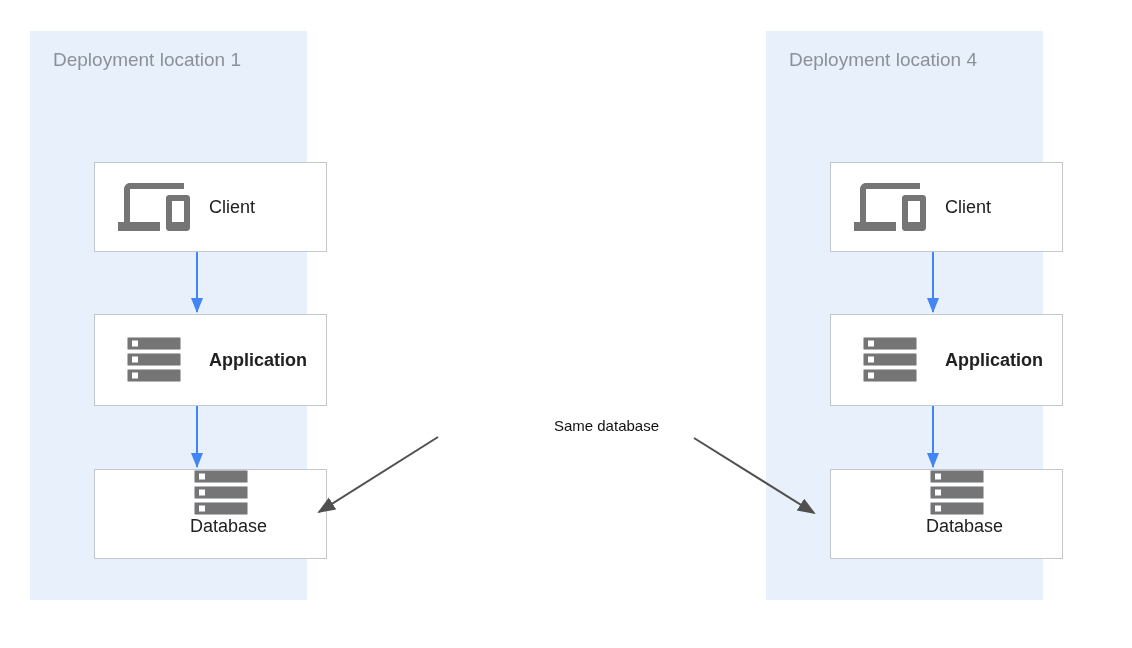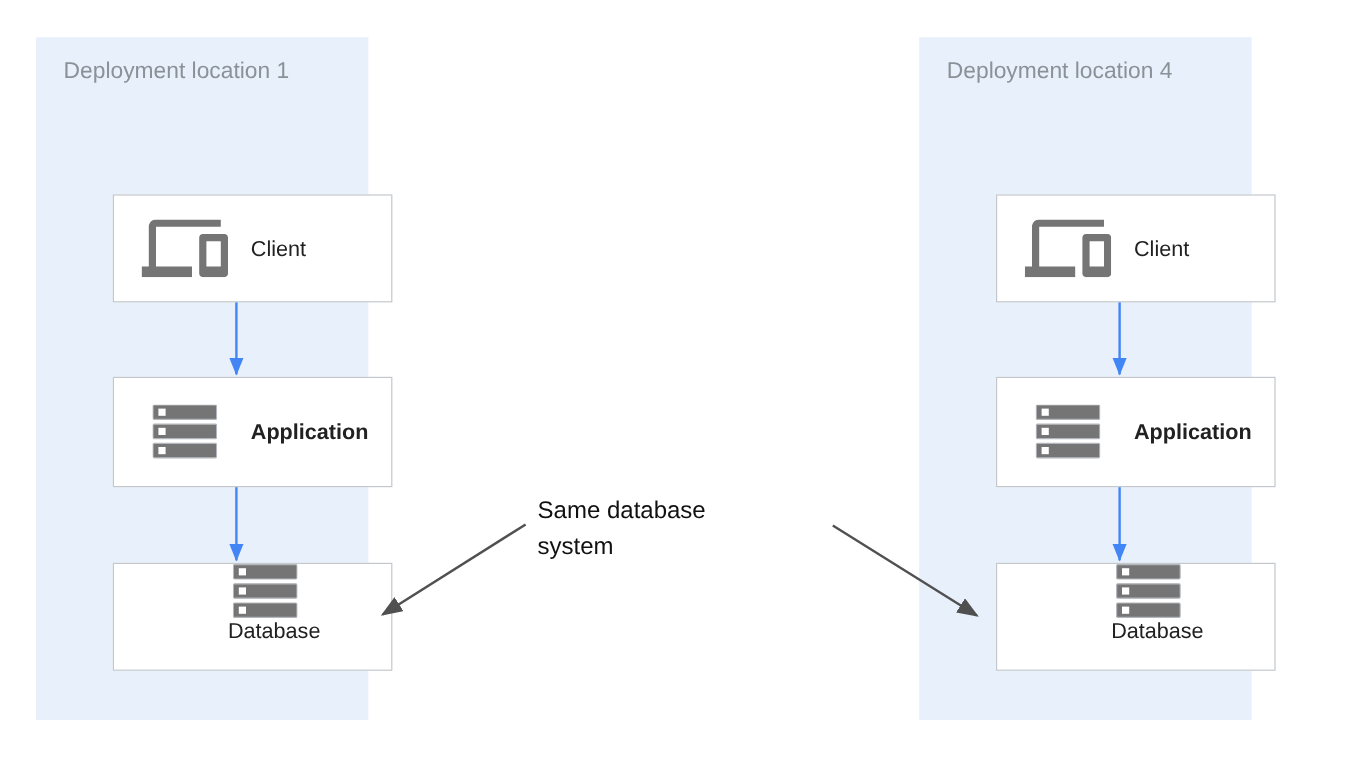--- a/index.html
+++ b/index.html
@@ -75,25 +75,25 @@
 
   .node-label {
     margin-left: 16px;
     font-size: 18px;
     color: var(--node-label-text);
     white-space: nowrap;
   }
 
   .center-label {
     position: absolute;
-    left: 448px;
+    left: 459px;
     top: 411px;
     width: 200px;
-    text-align: left;
-    font-size: 20px;
+    text-align: right;
+    font-size: 15px;
     line-height: 30px;
     color: var(--annotation-text);
   }
 
   svg.arrows {
     position: absolute;
     left: 0;
     top: 0;
     pointer-events: none;
     z-index: 5;
@@ -185,21 +185,20 @@
           <rect class="icon-dot" x="5" y="19.5" width="6" height="6"></rect>
           <rect class="icon-dot" x="5" y="35.5" width="6" height="6"></rect>
         </svg>
       </span>
       <span class="node-label">Database</span>
     </div>
   </section>
 
   <div class="center-label">
     <div>Same database</div>
-    <div>system</div>
   </div>
 
   <svg class="arrows" width="1132" height="648">
     <defs>
       <marker id="mBlue" markerUnits="userSpaceOnUse" markerWidth="17" markerHeight="14" refX="14" refY="6" orient="auto">
         <path class="flow-head" d="M0,0 L15,6 L0,12 Z"></path>
       </marker>
       <marker id="mDark" markerUnits="userSpaceOnUse" markerWidth="21" markerHeight="16" refX="16" refY="7" orient="auto">
         <path class="anno-head" d="M0,0 L18,7 L0,14 Z"></path>
       </marker>

